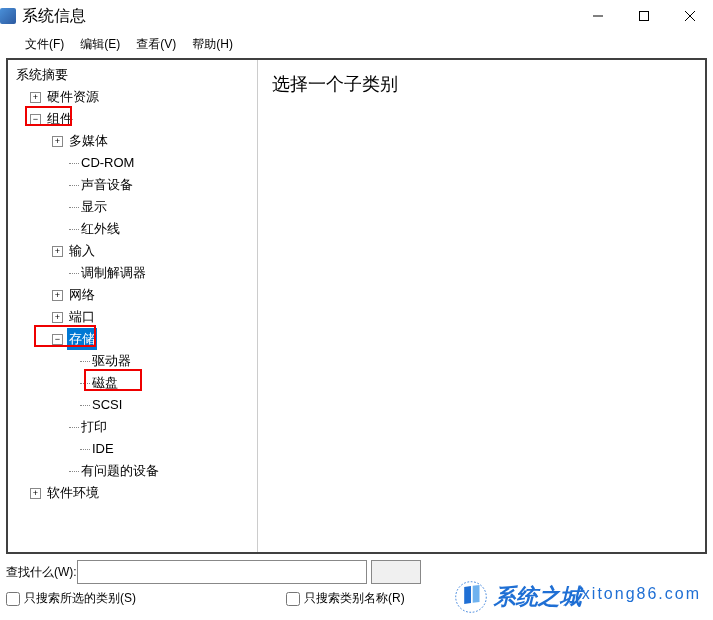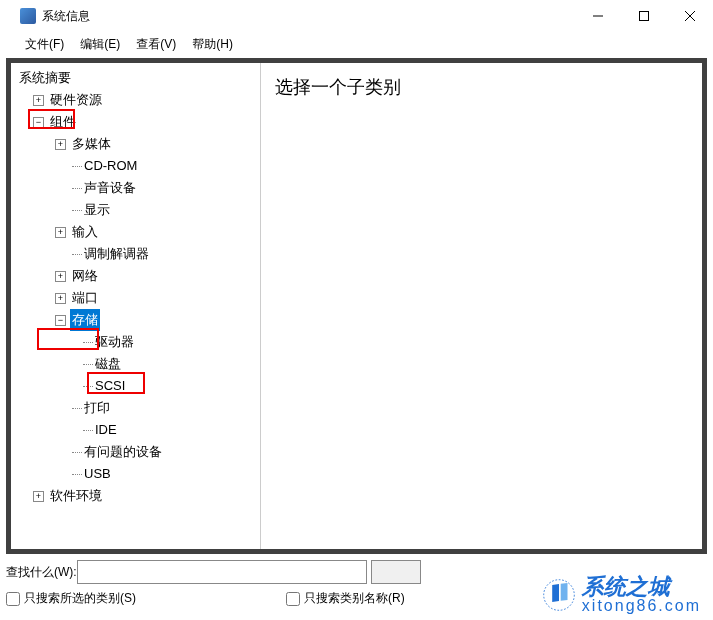--- a/index.html
+++ b/index.html
@@ -1,31 +1,31 @@
 <!DOCTYPE html>
 <html><head>
   <meta charset="utf-8">
   <style>
     * { margin: 0; padding: 0; box-sizing: border-box; font-family: "Microsoft YaHei", "Segoe UI", sans-serif; }
     body { width: 713px; height: 620px; background: #fff; position: relative; overflow: hidden; }
 
     
-    .titlebar { height: 32px; display: flex; align-items: center; padding-left: 20px; font-size: 12px; }
+    .titlebar { height: 32px; display: flex; align-items: center; padding-left: 0; font-size: 16px; }
     .title-icon { width: 16px; height: 16px; margin-right: 6px; display:inline-block; background: linear-gradient(135deg,#4a90d9,#2c5aa0); border-radius:2px; }
     .titlebar-title { flex: 1; }
     .win-controls { display: flex; height: 100%; }
     .win-btn { width: 46px; height: 100%; display:flex; align-items:center; justify-content:center; font-size:10px; }
     .win-btn svg { width:10px; height:10px; }
 
     
     .menubar { height: 24px; display:flex; align-items:center; padding-left: 19px; gap: 4px; font-size: 12px; border-bottom: 0; }
     .menu-item { padding: 2px 6px; }
 
     
-    .content { border: 5px solid #404040; margin: 2px 6px 0 6px; height: 496px; display:flex; position:relative; }
+    .content { border: 2px solid #404040; margin: 2px 6px 0 6px; height: 496px; display:flex; position:relative; }
     .tree-panel { width: 250px; border-right: 1px solid #ccc; overflow:auto; padding: 4px 0; }
     .detail-panel { flex:1; padding: 12px 14px; font-size: 18px; font-weight: 500; }
 
     
     .tree { font-size: 13px; line-height: 22px; }
     .tree-row { display:flex; align-items:center; height:22px; white-space:nowrap; position:relative; }
     .expander { width:11px; height:11px; border:1px solid #888; display:inline-flex; align-items:center; justify-content:center; font-size:9px; line-height:1; margin-right:4px; color:#000; background:#fff; flex-shrink:0; }
     .expander-spacer { width:11px; margin-right:4px; display:inline-block; flex-shrink:0; }
     .tree-label { padding: 0 2px; }
     .selected .tree-label { background:#0078d4; color:#ffffff; }
@@ -47,21 +47,21 @@
     .search-input { flex:1; height:24px; border:1px solid #888; padding:2px 4px; font-size:12px; margin-right:4px; max-width: 290px;}
     .search-btn { width:50px; height:24px; border:1px solid #888; background:#f0f0f0; }
 
     .checks { margin: 6px 6px 0 6px; display:flex; gap: 150px; font-size:12px; align-items:flex-end; }
     .check { display:flex; align-items:center; gap:4px; }
     .check input { width:14px; height:14px; }
 
     
     .watermark { position:absolute; right:8px; bottom:4px; display:flex; align-items:center; gap:6px; background:#fff; padding:2px 4px; }
     .wm-logo { width:34px; height:34px; }
-    .wm-text { display:flex; flex-direction:column; line-height:1; }
+    .wm-text { display:flex; flex-direction:row; line-height:1; }
     .wm-cn { font-size:22px; font-weight:700; color:#1f6fd4; font-style:italic; }
     .wm-en { font-size:16px; color:#1f6fd4; letter-spacing:2px; }
   </style>
 </head>
 <body>
 
 <div class="titlebar">
   <span class="title-icon"></span>
   <span class="titlebar-title">系统信息</span>
   <div class="win-controls">
@@ -122,20 +122,24 @@
       <div class="tree-row indent-2">
         <span class="expander-spacer"></span>
         <span class="tree-label tree-label-dash">声音设备</span>
       </div>
 
       <div class="tree-row indent-2">
         <span class="expander-spacer"></span>
         <span class="tree-label tree-label-dash">显示</span>
       </div>
 
+      <div class="tree-row indent-2">
+        <span class="expander-spacer"></span>
+        <span class="tree-label tree-label-dash">红外线</span>
+      </div>
 
       <div class="tree-row indent-2">
         <span class="expander">+</span>
         <span class="tree-label">输入</span>
       </div>
 
       <div class="tree-row indent-2">
         <span class="expander-spacer"></span>
         <span class="tree-label tree-label-dash">调制解调器</span>
       </div>
@@ -174,24 +178,20 @@
 
       <div class="tree-row indent-3">
         <span class="tree-label tree-label-dash">IDE</span>
       </div>
 
       <div class="tree-row indent-2">
         <span class="expander-spacer"></span>
         <span class="tree-label tree-label-dash">有问题的设备</span>
       </div>
 
-      <div class="tree-row indent-2">
-        <span class="expander-spacer"></span>
-        <span class="tree-label tree-label-dash">USB</span>
-      </div>
 
       <div class="tree-row indent-1">
         <span class="expander">+</span>
         <span class="tree-label">软件环境</span>
       </div>
 
     </div>
   </div>
   <div class="detail-panel">
     <span>选择一个子类别</span>

